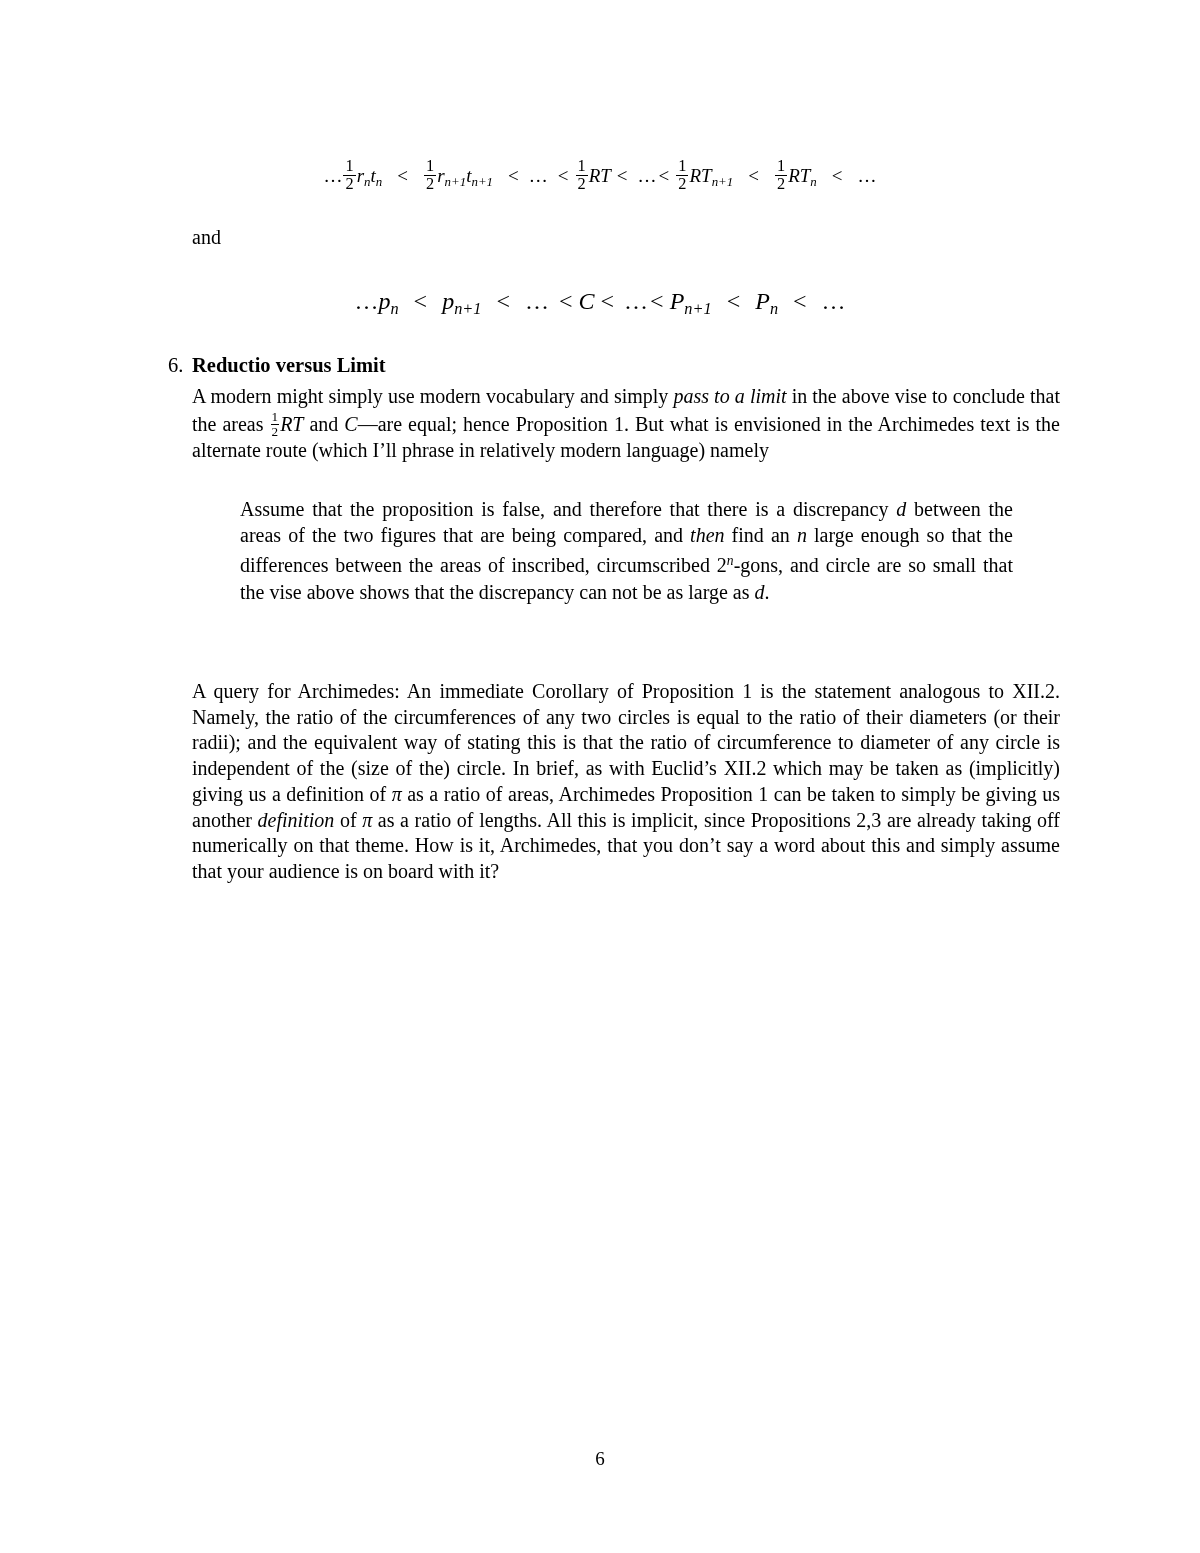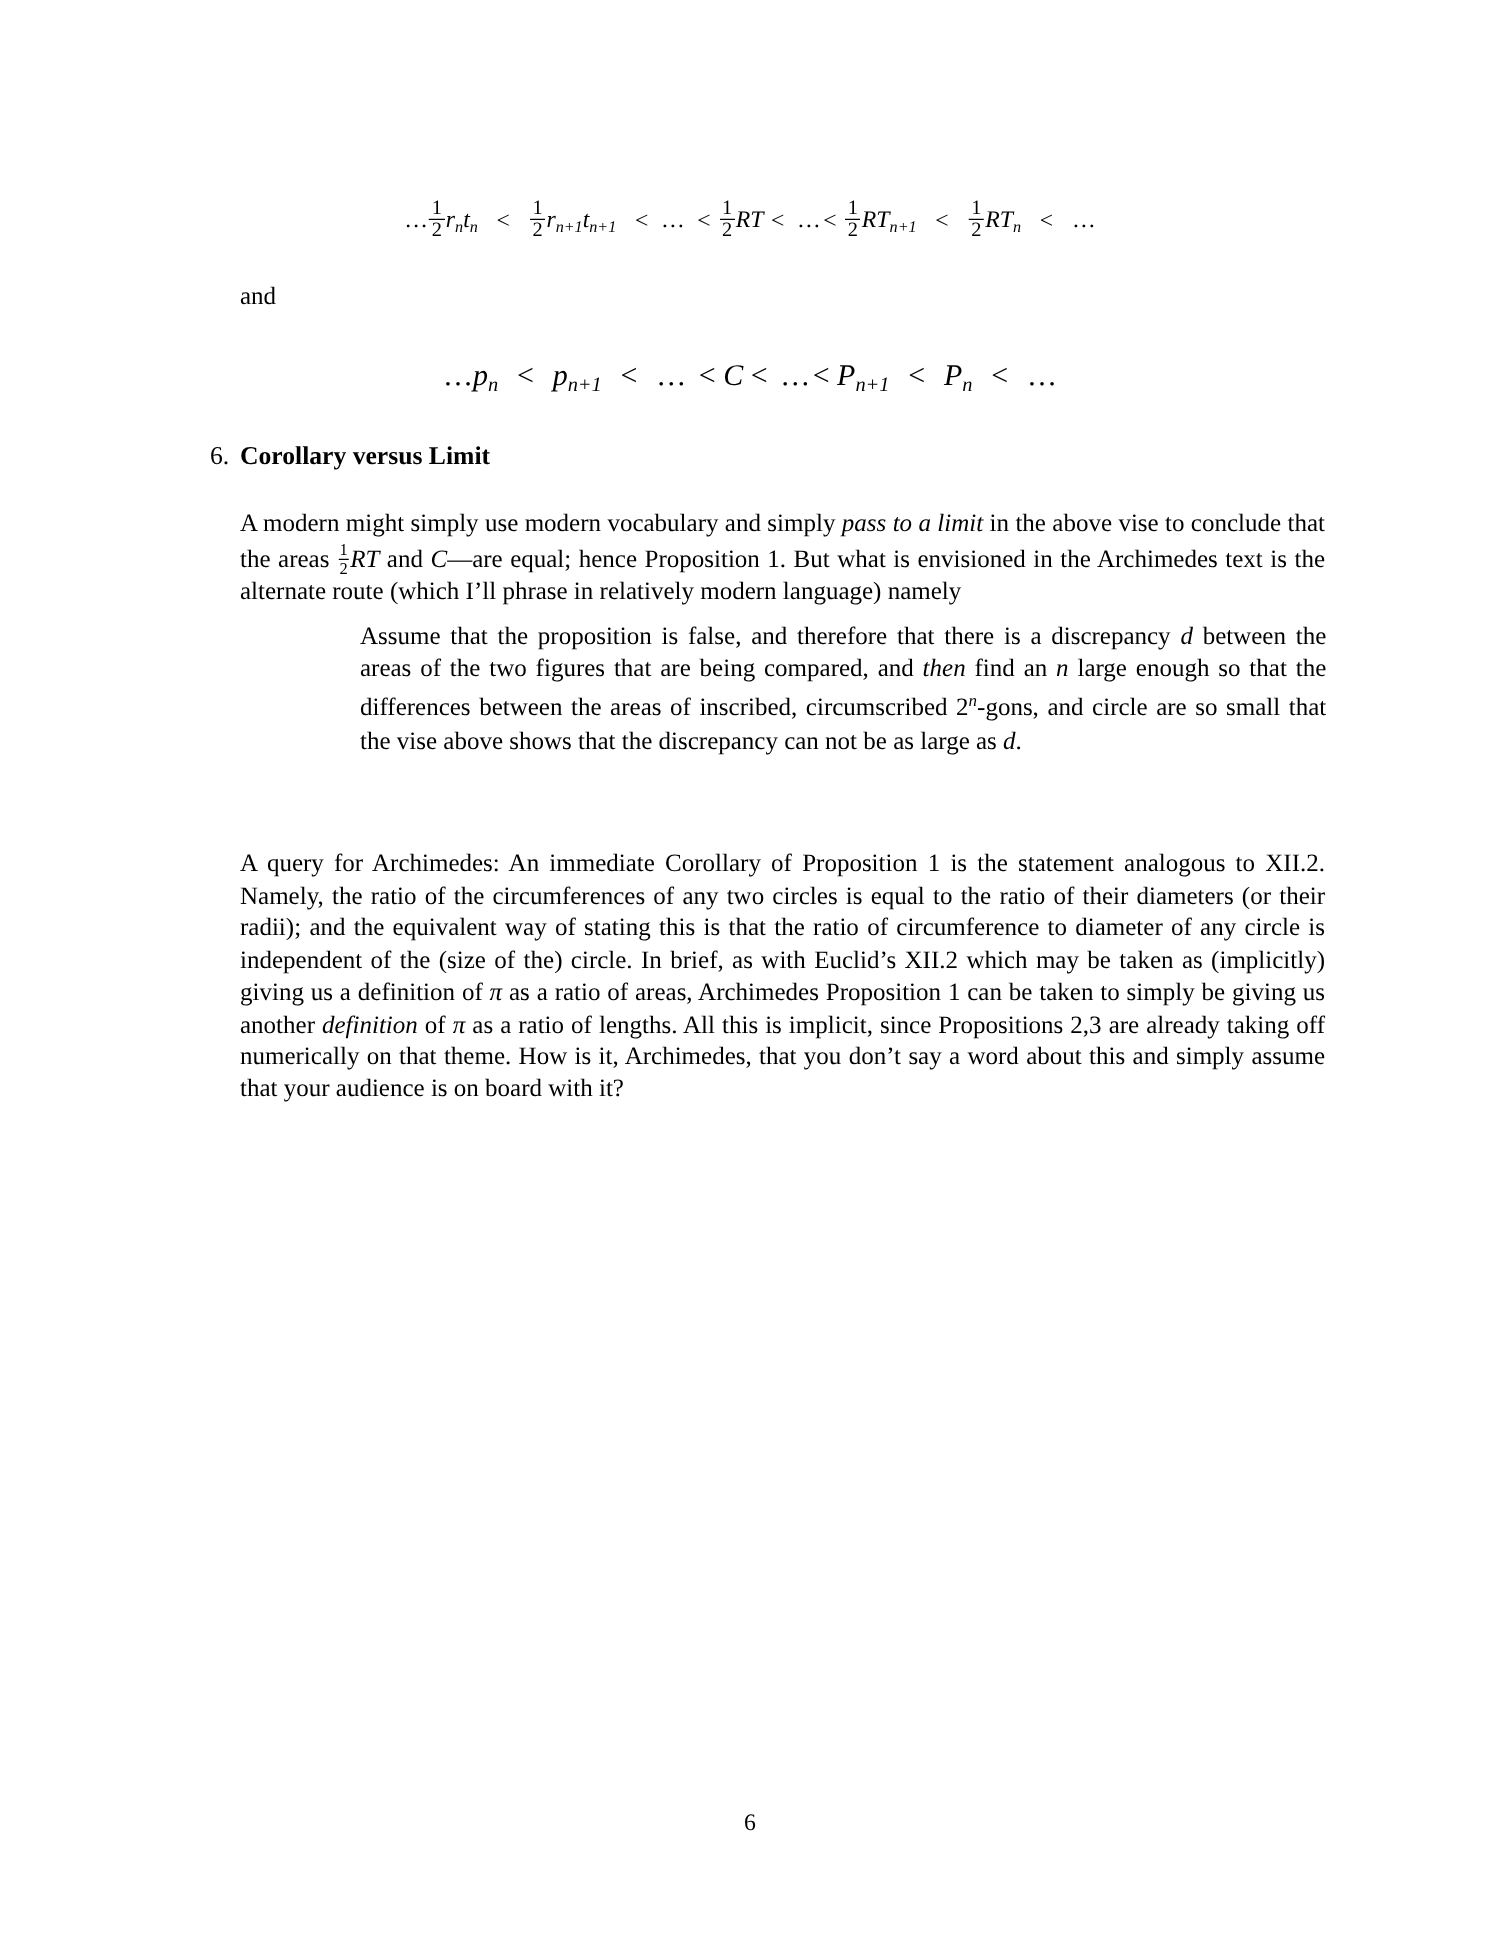--- a/index.html
+++ b/index.html
@@ -103,33 +103,32 @@
   .body-para {
     position: absolute;
     left: 192px;
     width: 868px;
     font-size: 20px;
     line-height: 25.7px;
     text-align: justify;
     text-justify: inter-word;
     hyphens: none;
   }
-  .p1 { top: 387px; }
+  .p1 { top: 364px; }
   .p2 { top: 659px; }
 
   .quote {
     position: absolute;
     left: 240px;
     top: 496px;
     width: 773px;
     font-size: 20px;
     line-height: 26.2px;
     text-align: justify;
     text-justify: inter-word;
-    margin-left: 48px;
   }
 
   .it { font-style: italic; }
 
   .page-number {
     position: absolute;
     left: 0;
     top: 1448px;
     width: 1200px;
     text-align: center;
@@ -145,21 +144,21 @@
     <span>…</span><span class="frac"><span class="num">1</span><span class="den">2</span></span><span class="mi">r</span><sub class="sb">n</sub><span class="mi">t</span><sub class="sb">n</sub><span class="sp-wide"></span><span class="op">&lt;</span><span class="sp-wide"></span><span class="frac"><span class="num">1</span><span class="den">2</span></span><span class="mi">r</span><sub class="sb">n+1</sub><span class="mi">t</span><sub class="sb">n+1</sub><span class="sp-wide"></span><span class="op">&lt;</span><span class="sp-med"></span><span>…</span><span class="sp-med"></span><span class="op">&lt;</span><span class="sp-sm"></span><span class="frac"><span class="num">1</span><span class="den">2</span></span><span class="mi">RT</span><span class="sp-sm"></span><span class="op">&lt;</span><span class="sp-med"></span><span>…</span><span class="op">&lt;</span><span class="sp-sm"></span><span class="frac"><span class="num">1</span><span class="den">2</span></span><span class="mi">RT</span><sub class="sb">n+1</sub><span class="sp-wide"></span><span class="op">&lt;</span><span class="sp-wide"></span><span class="frac"><span class="num">1</span><span class="den">2</span></span><span class="mi">RT</span><sub class="sb">n</sub><span class="sp-wide"></span><span class="op">&lt;</span><span class="sp-wide"></span><span>…</span>
   </div>
 
   <div class="and-label">and</div>
 
   <div class="display-eq eq2">
     <span>…</span><span class="mi">p</span><sub class="sb">n</sub><span class="sp-wide"></span><span class="op">&lt;</span><span class="sp-wide"></span><span class="mi">p</span><sub class="sb">n+1</sub><span class="sp-wide"></span><span class="op">&lt;</span><span class="sp-wide"></span><span>…</span><span class="sp-med"></span><span class="op">&lt;</span><span class="sp-sm"></span><span class="mi">C</span><span class="sp-sm"></span><span class="op">&lt;</span><span class="sp-med"></span><span>…</span><span class="op">&lt;</span><span class="sp-sm"></span><span class="mi">P</span><sub class="sb">n+1</sub><span class="sp-wide"></span><span class="op">&lt;</span><span class="sp-wide"></span><span class="mi">P</span><sub class="sb">n</sub><span class="sp-wide"></span><span class="op">&lt;</span><span class="sp-wide"></span><span>…</span>
   </div>
 
   <h2 class="section">
-    <span class="secnum">6.</span><span>Corollary versus Limit</span>
+    <span class="secnum">6.</span><span>Reductio versus Limit</span>
   </h2>
 
   <p class="body-para p1"><span>A modern might simply use modern vocabulary and simply </span><span class="it">pass to a limit</span><span> in the above vise to conclude that the areas </span><span class="ifrac"><span class="num">1</span><span class="den">2</span></span><span class="mi">RT</span><span> and </span><span class="mi">C</span><span>—are equal; hence Proposition 1. But what is envisioned in the Archimedes text is the alternate route (which I’ll phrase in relatively modern language) namely</span></p>
 
   <div class="quote"><span>Assume that the proposition is false, and therefore that there is a discrepancy </span><span class="mi">d</span><span> between the areas of the two figures that are being compared, and </span><span class="it">then</span><span> find an </span><span class="mi">n</span><span> large enough so that the differences between the areas of inscribed, circumscribed </span><span>2</span><sup class="sp">n</sup><span>-gons, and circle are so small that the vise above shows that the discrepancy can not be as large as </span><span class="mi">d</span><span>.</span></div>
 
   <p class="body-para p2"><span>A query for Archimedes: An immediate Corollary of Proposition 1 is the statement analogous to XII.2. Namely, the ratio of the circumferences of any two circles is equal to the ratio of their diameters (or their radii); and the equivalent way of stating this is that the ratio of circumference to diameter of any circle is independent of the (size of the) circle. In brief, as with Euclid’s XII.2 which may be taken as (implicitly) giving us a definition of </span><span class="mi">π</span><span> as a ratio of areas, Archimedes Proposition 1 can be taken to simply be giving us another </span><span class="it">definition</span><span> of </span><span class="mi">π</span><span> as a ratio of lengths. All this is implicit, since Propositions 2,3 are already taking off numerically on that theme. How is it, Archimedes, that you don’t say a word about this and simply assume that your audience is on board with it?</span></p>
 
   <div class="page-number">6</div>
 

